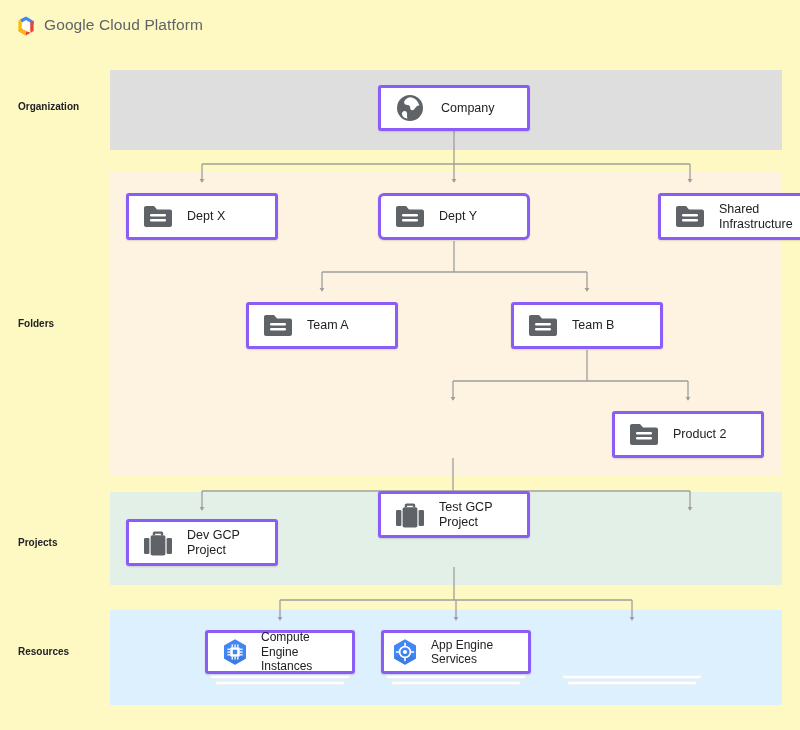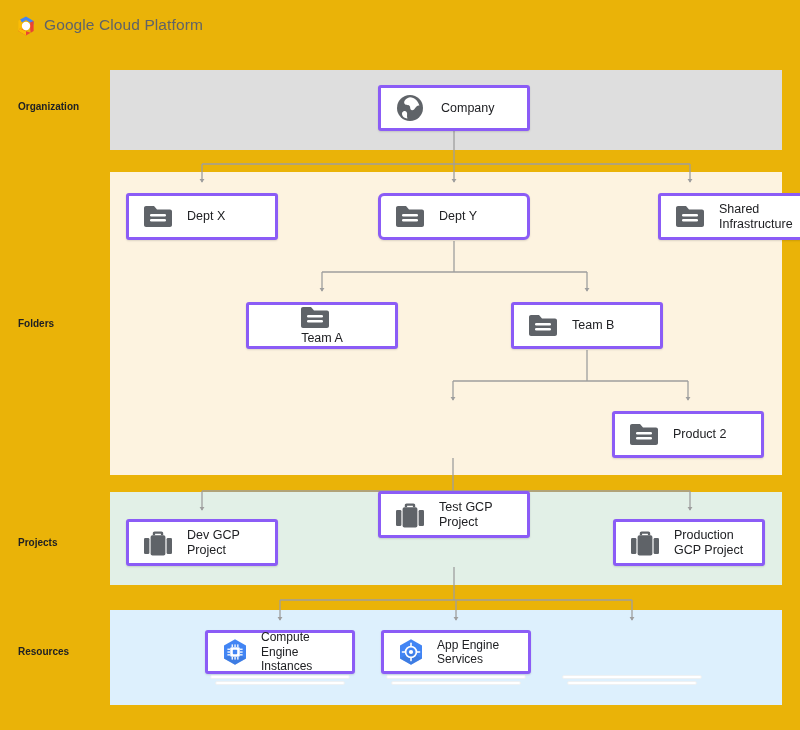--- a/index.html
+++ b/index.html
@@ -9,21 +9,21 @@
     height: 730px;
     background: #f5f5f5;
     font-family: "Liberation Sans", sans-serif;
     overflow: hidden;
   }
 
   #stage {
     position: relative;
     width: 800px;
     height: 730px;
-    background: #eab308;
+    background: #fef9c3;
     text-decoration: underline;
   }
 
   
   #header {
     position: absolute;
     left: 0; top: 0;
     width: 800px; height: 52px;
   }
   #logo-mark {
@@ -233,21 +233,21 @@
         <path d="M1 4 C1 2.9 1.9 2 3 2 L11 2 L14 5.5 L27 5.5 C28.1 5.5 29 6.4 29 7.5
                  L29 21 C29 22.1 28.1 23 27 23 L3 23 C1.9 23 1 22.1 1 21 Z" fill="#5f6368"></path>
         <rect x="7" y="10" width="16" height="2.6" rx="1.3" fill="#ffffff"></rect>
         <rect x="7" y="15" width="16" height="2.6" rx="1.3" fill="#ffffff"></rect>
       </svg>
     </span>
     <span class="node-label">Shared
 Infrastructure</span>
   </div>
 
-  <div class="node folder" style="left:246px; top:302px; width:152px;flex-direction:column;">
+  <div class="node folder" style="left:246px; top:302px; width:152px;">
     <span class="icon">
       <svg width="30" height="26" viewBox="0 0 30 26">
         <path d="M1 4 C1 2.9 1.9 2 3 2 L11 2 L14 5.5 L27 5.5 C28.1 5.5 29 6.4 29 7.5
                  L29 21 C29 22.1 28.1 23 27 23 L3 23 C1.9 23 1 22.1 1 21 Z" fill="#5f6368"></path>
         <rect x="7" y="10" width="16" height="2.6" rx="1.3" fill="#ffffff"></rect>
         <rect x="7" y="15" width="16" height="2.6" rx="1.3" fill="#ffffff"></rect>
       </svg>
     </span>
     <span class="node-label">Team A</span>
   </div>
@@ -300,34 +300,20 @@
         <path d="M11.6 2.4 L18.4 2.4 C19.4 2.4 20.2 3.2 20.2 4.2 L20.2 6.2
                  L17.9 6.2 L17.9 4.7 L12.1 4.7 L12.1 6.2 L9.8 6.2 L9.8 4.2
                  C9.8 3.2 10.6 2.4 11.6 2.4 Z" fill="#5f6368"></path>
         <rect x="7.6" y="6.2" width="14.8" height="20.4" rx="1.8" fill="#5f6368"></rect>
       </svg>
     </span>
     <span class="node-label">Test GCP
 Project</span>
   </div>
 
-  <div class="node project" style="left:613px; top:519px; width:152px;">
-    <span class="icon">
-      <svg width="30" height="28" viewBox="0 0 30 28">
-        <rect x="1" y="9" width="5.4" height="16" rx="1.3" fill="#5f6368"></rect>
-        <rect x="23.6" y="9" width="5.4" height="16" rx="1.3" fill="#5f6368"></rect>
-        <path d="M11.6 2.4 L18.4 2.4 C19.4 2.4 20.2 3.2 20.2 4.2 L20.2 6.2
-                 L17.9 6.2 L17.9 4.7 L12.1 4.7 L12.1 6.2 L9.8 6.2 L9.8 4.2
-                 C9.8 3.2 10.6 2.4 11.6 2.4 Z" fill="#5f6368"></path>
-        <rect x="7.6" y="6.2" width="14.8" height="20.4" rx="1.8" fill="#5f6368"></rect>
-      </svg>
-    </span>
-    <span class="node-label">Production
-GCP Project</span>
-  </div>
 
   <div class="node resource" style="left:205px; top:630px; width:150px;justify-content:center;">
     <span class="icon">
       <svg width="30" height="30" viewBox="0 0 30 30">
         <path d="M15 2.2 L26 8.6 L26 21.4 L15 27.8 L4 21.4 L4 8.6 Z" fill="#4285F4"></path>
         <path d="M15 15 L26 21.4 L15 27.8 L4 21.4 Z" fill="#3b74d6" opacity=".55"></path>
         <rect x="10.2" y="10.2" width="9.6" height="9.6" rx="1.4" fill="#ffffff"></rect>
         <rect x="12.8" y="12.8" width="4.4" height="4.4" rx=".7" fill="#4285F4"></rect>
         <g fill="#ffffff">
           <rect x="11.6" y="7.4" width="1.3" height="2.6"></rect>
@@ -344,21 +330,21 @@
           <rect x="20" y="17.2" width="2.6" height="1.3"></rect>
         </g>
       </svg>
     </span>
     <span class="node-label">Compute Engine
 Instances</span>
   </div>
   <div class="stack" style="left:210px; top:675px; width:140px;"></div>
   <div class="stack" style="left:215px; top:681px; width:130px;"></div>
 
-  <div class="node resource" style="left:381px; top:630px; width:150px;">
+  <div class="node resource" style="left:381px; top:630px; width:150px;padding-left:6px;">
     <span class="icon">
       <svg width="30" height="30" viewBox="0 0 30 30">
         <path d="M15 2.2 L26 8.6 L26 21.4 L15 27.8 L4 21.4 L4 8.6 Z" fill="#4285F4"></path>
         <path d="M15 15 L26 21.4 L15 27.8 L4 21.4 Z" fill="#3b74d6" opacity=".55"></path>
         <circle cx="15" cy="15" r="5.4" fill="none" stroke="#ffffff" stroke-width="1.7"></circle>
         <circle cx="15" cy="15" r="2.1" fill="#ffffff"></circle>
         <g stroke="#ffffff" stroke-width="1.6" stroke-linecap="round">
           <line x1="15" y1="6.4" x2="15" y2="9"></line>
           <line x1="15" y1="21" x2="15" y2="23.6"></line>
           <line x1="6.4" y1="15" x2="9" y2="15"></line>

